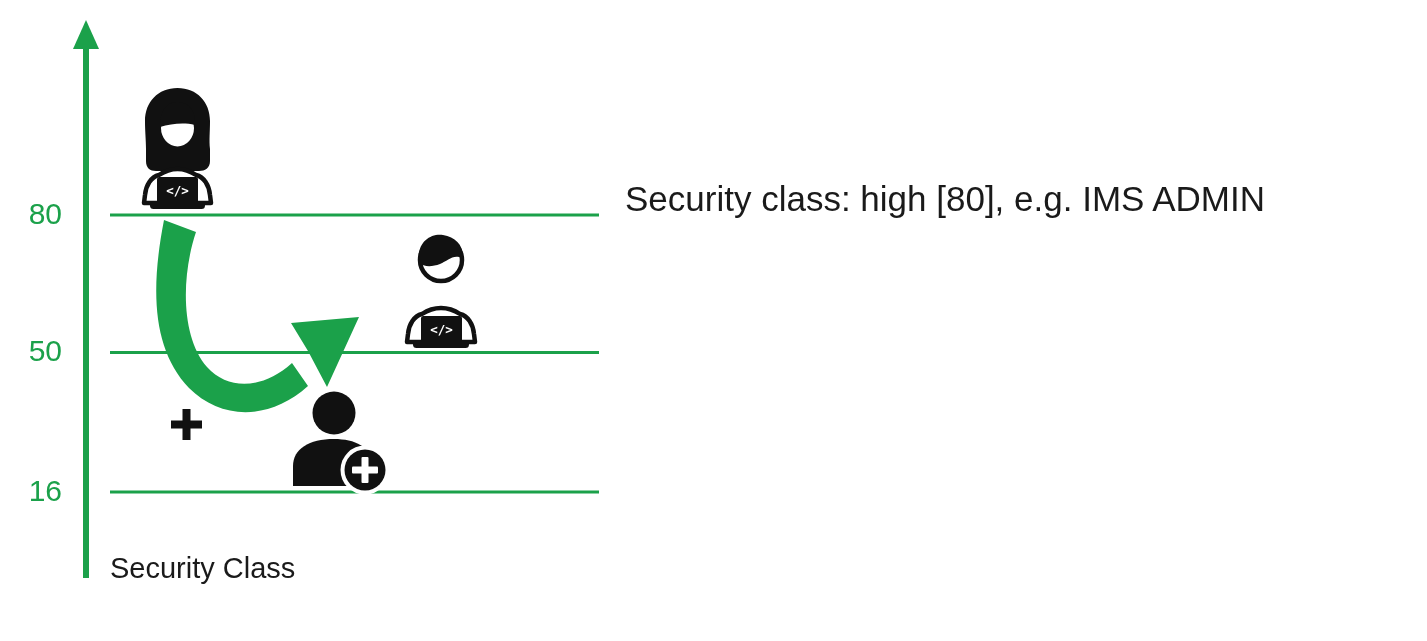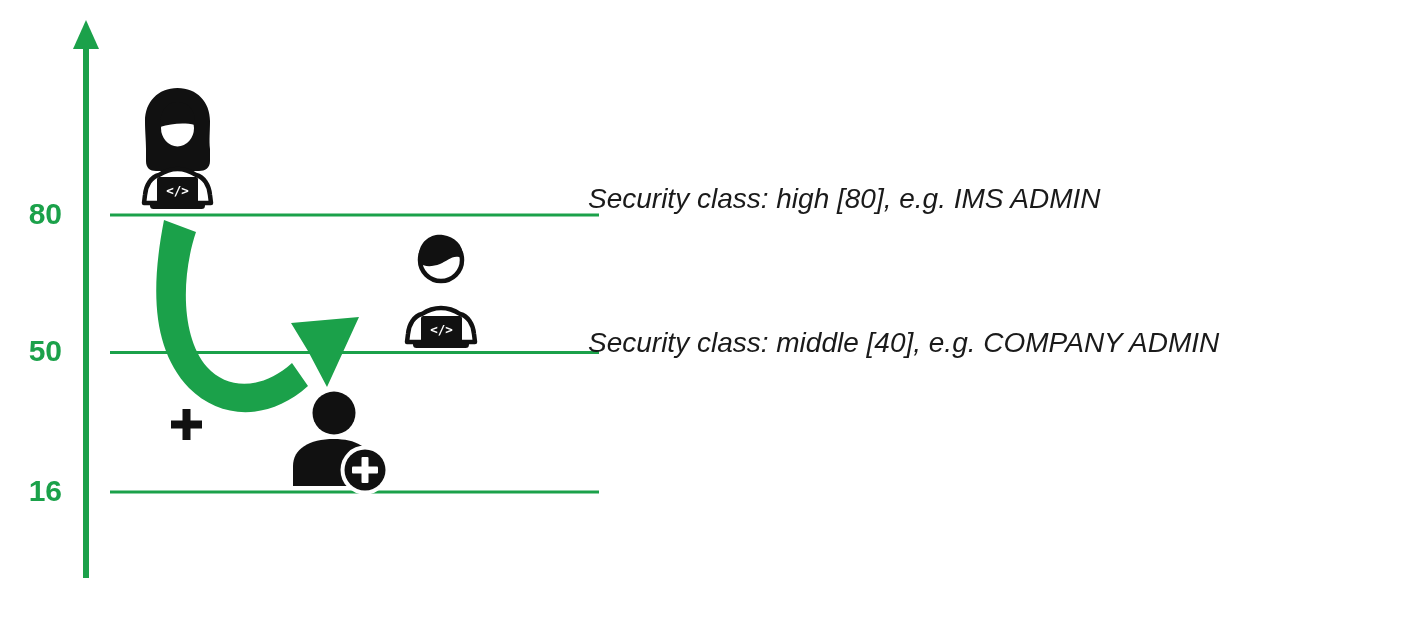--- a/index.html
+++ b/index.html
@@ -12,25 +12,25 @@
     position:relative;
     width:1427px;height:641px;
     background:#ffffff;
     overflow:hidden;
     font-family:"Liberation Sans", sans-serif;
   }
   .gfx{position:absolute;left:0;top:0;}
   .tick{
     position:absolute;left:16px;width:46px;text-align:right;
     transform:translateY(-52%);
-    color:var(--accent);font-weight:700;font-size:30px;line-height:1;
+    color:var(--accent);font-weight:400;font-size:30px;line-height:1;
   }
   .level-label{
-    position:absolute;left:588px;transform:translateY(-50%);
-    color:var(--text);font-size:28px;line-height:1.15;white-space:nowrap;font-style:italic;
+    position:absolute;left:625px;transform:translateY(-50%);
+    color:var(--text);font-size:35px;line-height:1.15;white-space:nowrap;
   }
   .axis-label{
     position:absolute;left:110px;transform:translateY(-50%);
     color:var(--text);font-size:29px;white-space:nowrap;
   }
   .icon{position:absolute;}
   .laptop-glyph{
     font-family:"DejaVu Sans Mono", monospace;
     font-weight:700;
     fill:#ffffff;
@@ -59,22 +59,22 @@
         C 181 337, 181 277, 196 232 Z"></path>
       <path fill="var(--accent)" d="M 359 317 L 291 323 L 308 351 L 327 387 Z"></path>
     </g>
   </svg>
 
   <div class="tick" style="top:215px">80</div>
   <div class="tick" style="top:352px">50</div>
   <div class="tick" style="top:492px">16</div>
 
   <div class="level-label" style="top:199px">Security class: high [80], e.g. IMS ADMIN</div>
-  <div class="level-label" style="top:343px">Security class: middle [40], e.g. COMPANY ADMIN</div>
 
+  <div class="axis-label" style="top:568px">Security Class</div>
 
   <svg class="icon" style="left:131px;top:85px" width="93" height="125" viewBox="0 0 93 125">
     <path fill="var(--icon)" d="M46.5,3 C27,3 14,17 14,36 C14,47 15,55 15,64 L15,76
       C15,83 19,86 25,86 L68,86 C74,86 79,83 79,76 L79,64 C78,55 79,47 79,36 C79,17 66,3 46.5,3 Z"></path>
     <ellipse cx="46.5" cy="43" rx="16.5" ry="18.5" fill="#ffffff"></ellipse>
     <path fill="var(--icon)" d="M29,42 C29,25 36,17 46.5,17 C57,17 64,25 64,36 L64,40
       C52,37 40,39 29,42 Z"></path>
     <path fill="#ffffff" stroke="var(--icon)" stroke-width="4.5" stroke-linejoin="round" d="M28,90 C20,92 15,100 14,110 L13,118 L80,118 L79,110 C78,100 73,92 65,90
          C59,86 52,84 46.5,84 C41,84 34,86 28,90 Z"></path>
     <rect x="26" y="92" width="41" height="26" rx="2.5" fill="var(--icon)"></rect>

